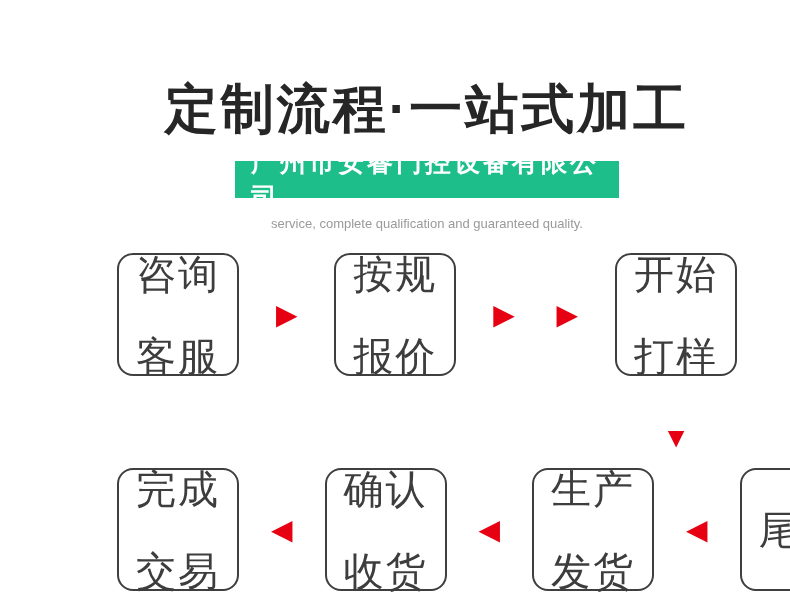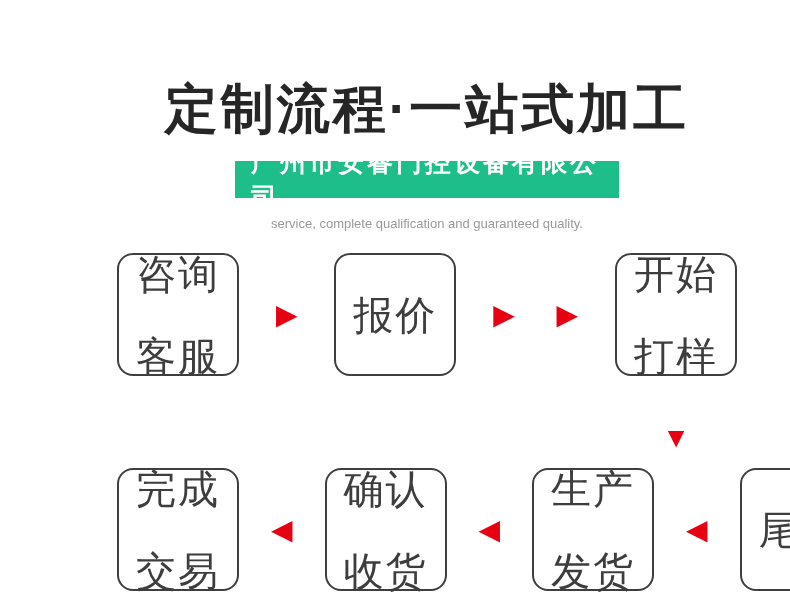--- a/index.html
+++ b/index.html
@@ -105,20 +105,21 @@
 
 <div class="flow">
 
   <div class="flow-row">
     <div class="step-box">
       <span>咨询</span>
       <span>客服</span>
     </div>
     <span class="h-arrow">▶</span>
     <div class="step-box">
+      <span>按规</span>
       <span>报价</span>
     </div>
     <span class="h-arrow">▶</span>
     <span class="h-arrow">▶</span>
     <div class="step-box">
       <span>开始</span>
       <span>打样</span>
     </div>
   </div>
 

